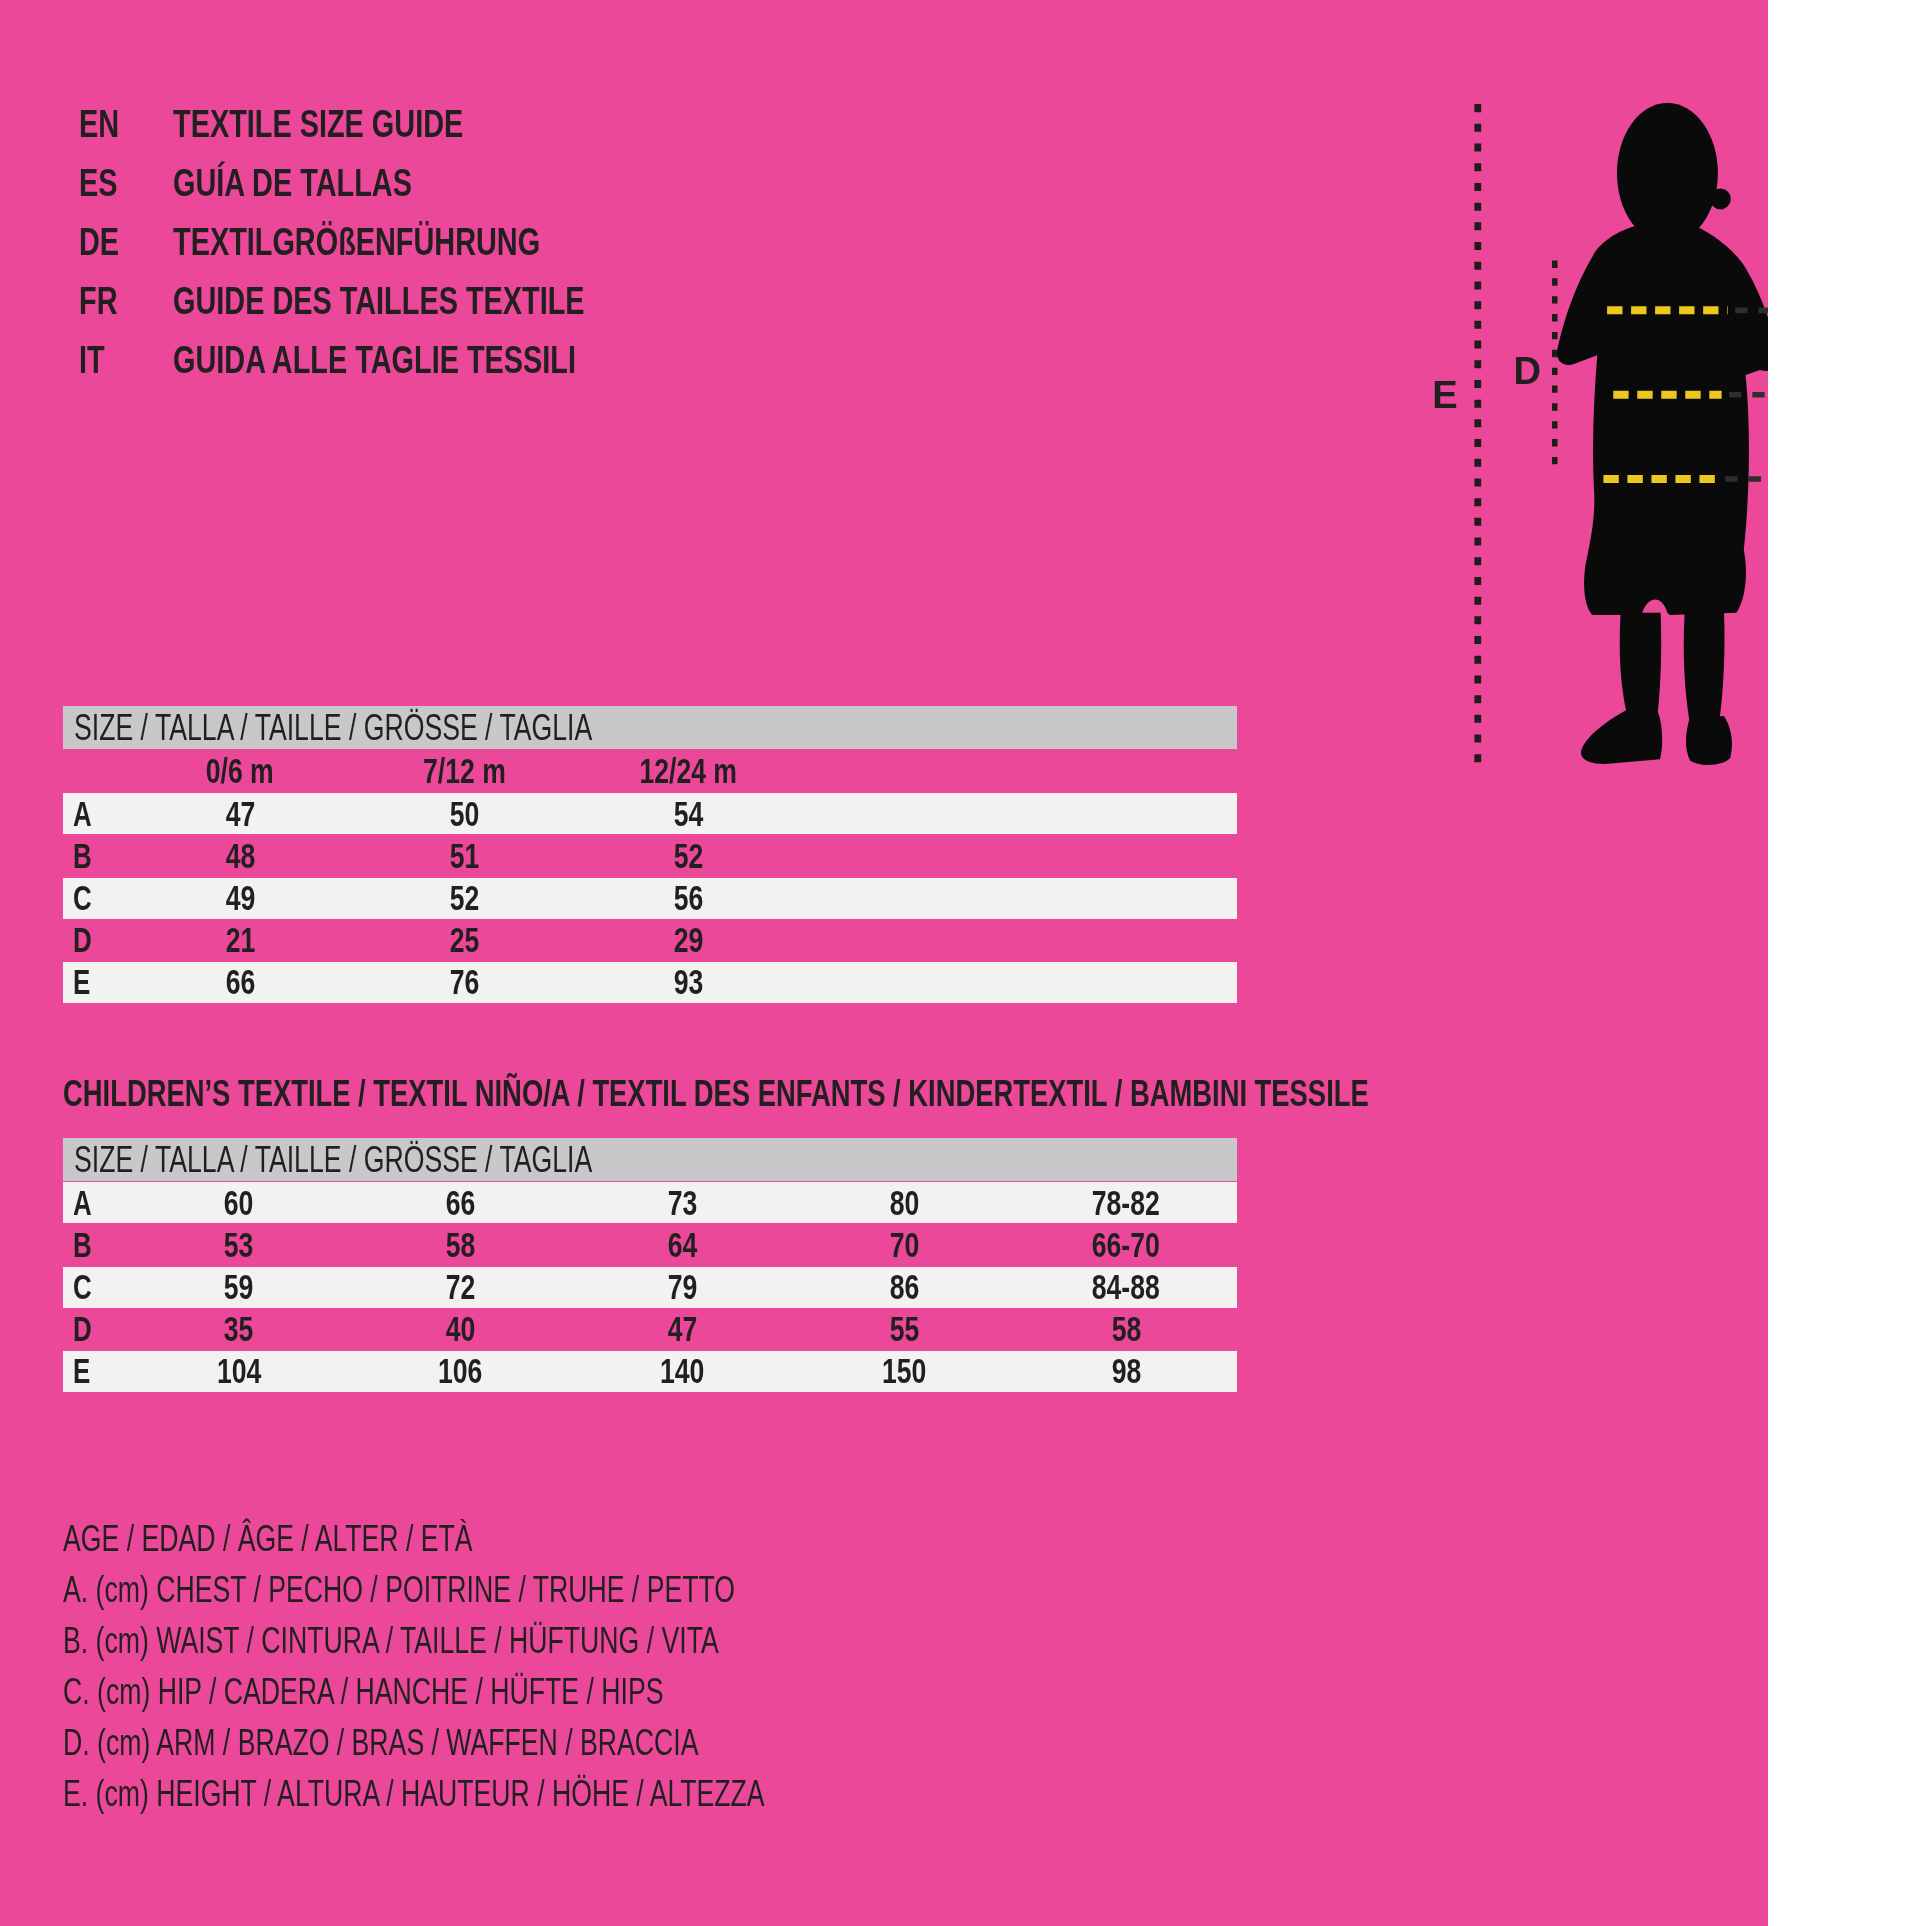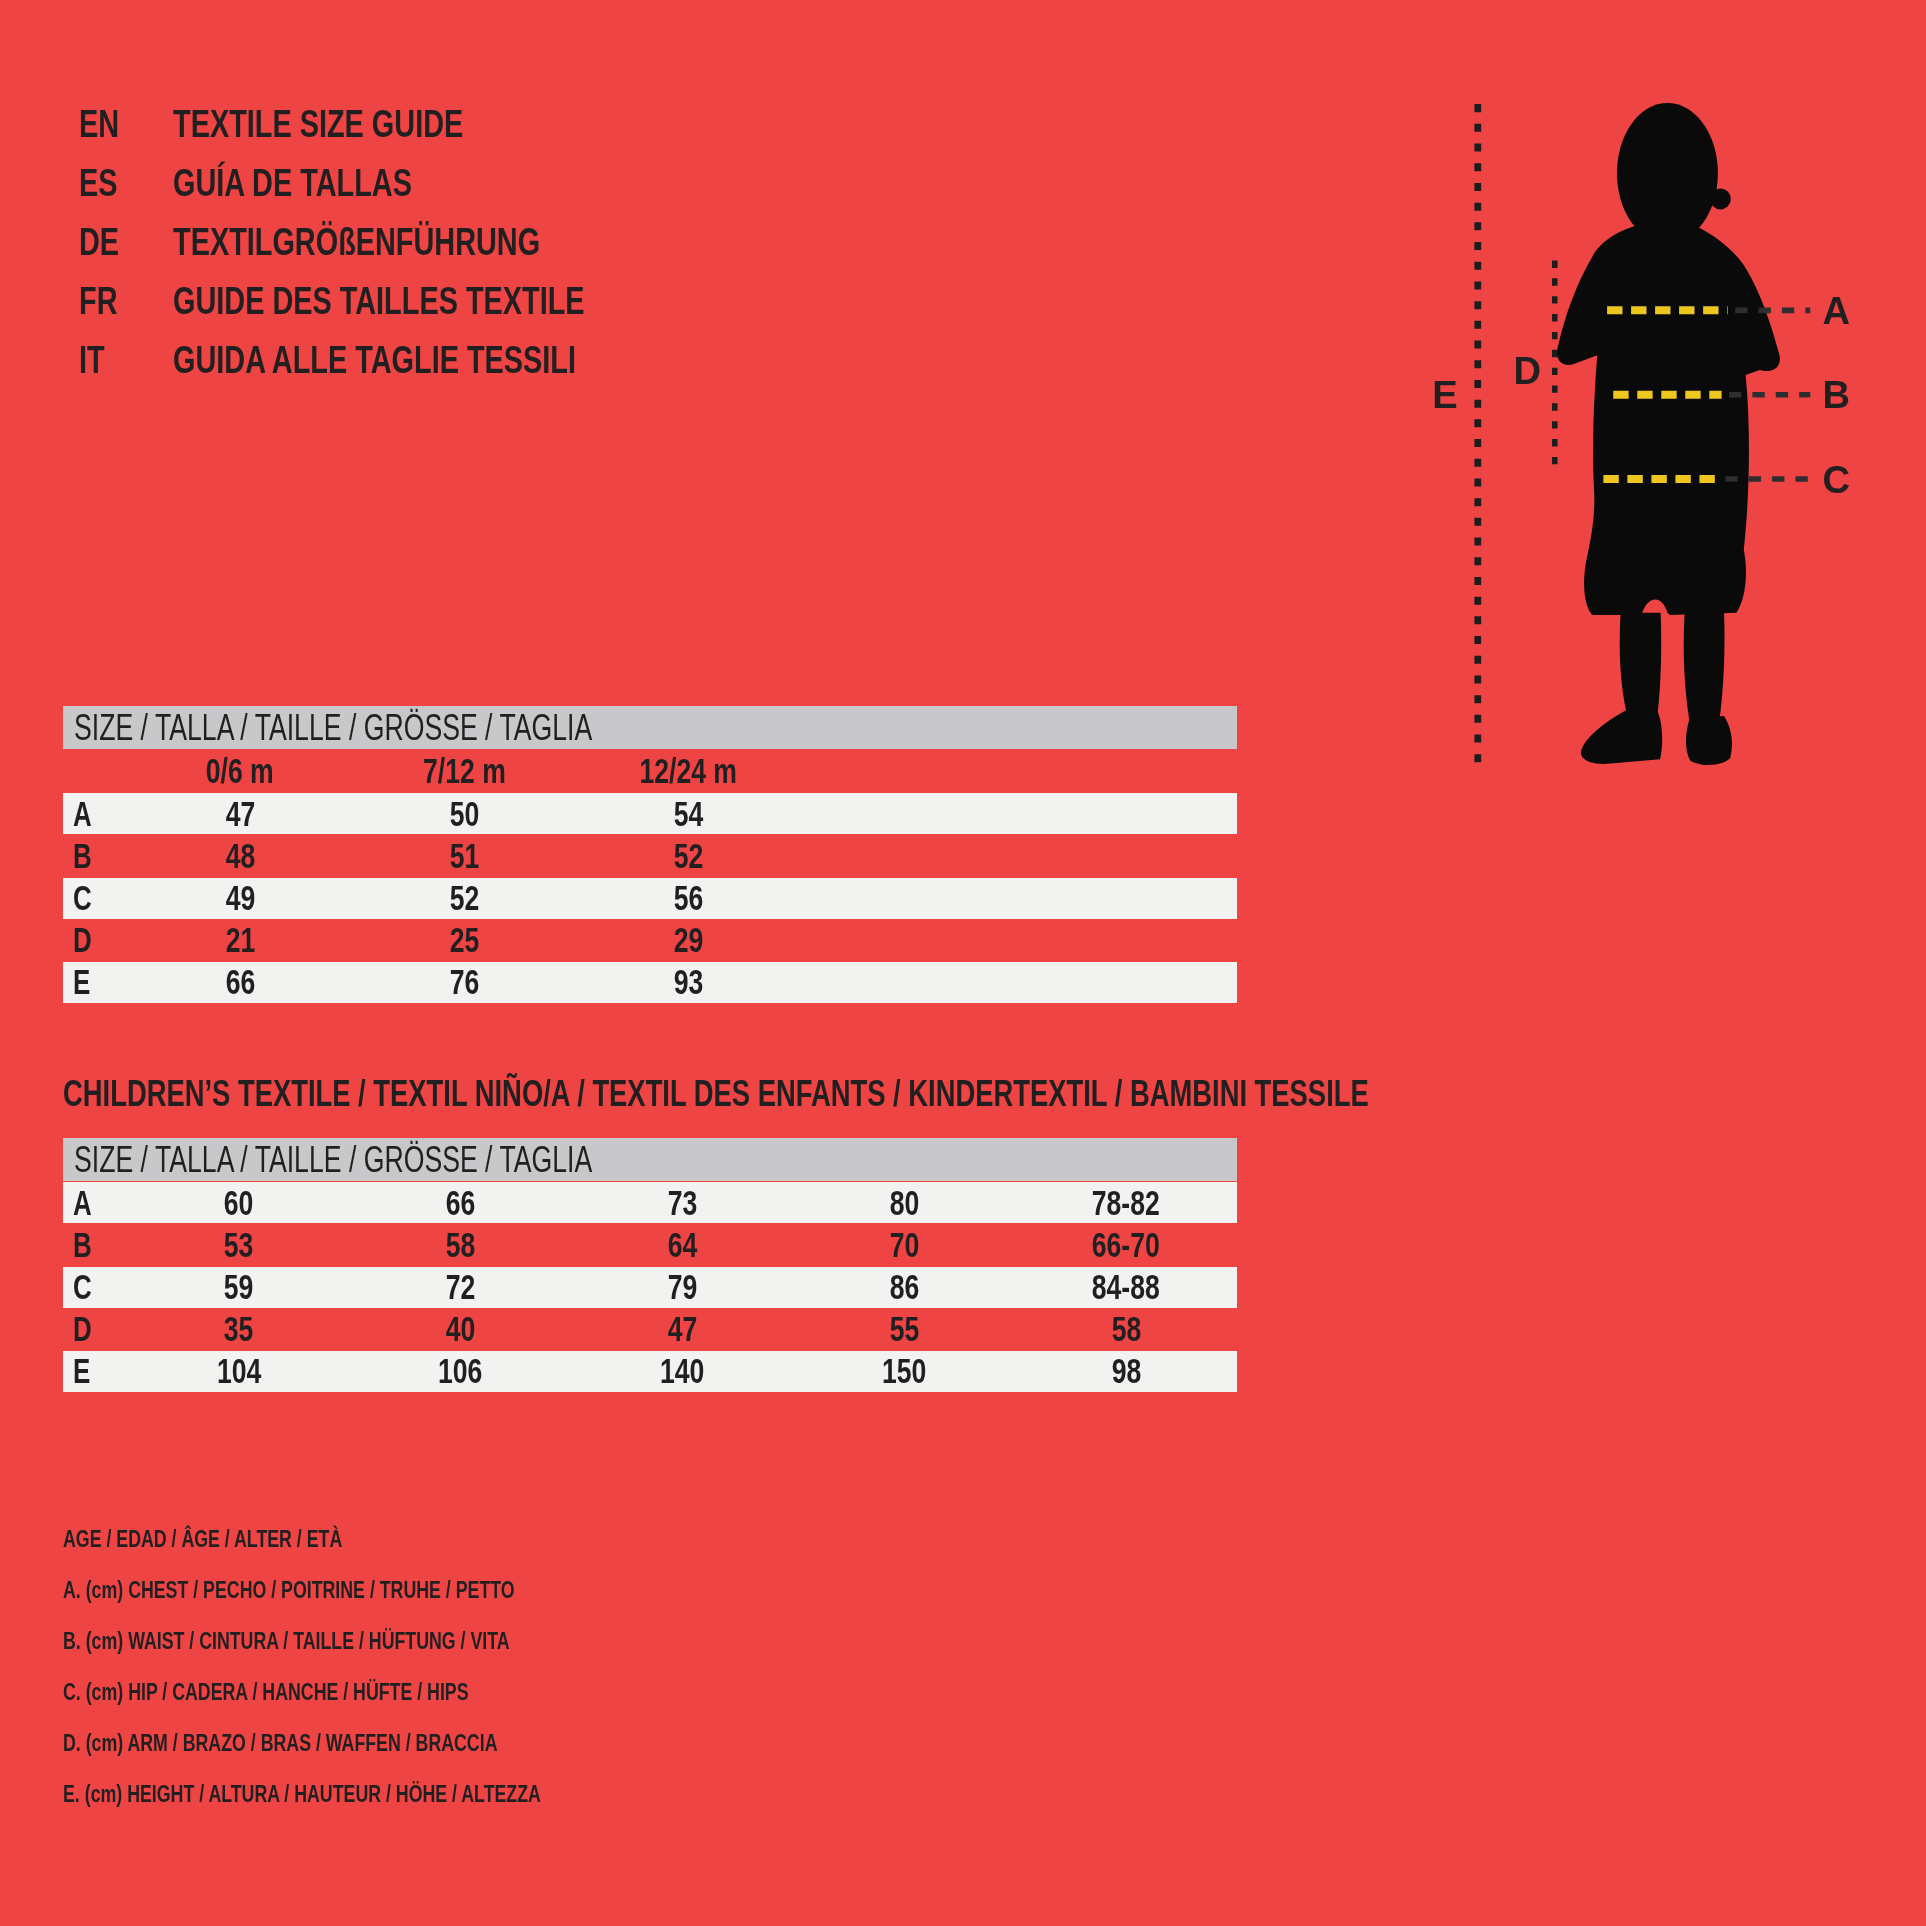--- a/index.html
+++ b/index.html
@@ -1,20 +1,20 @@
 <!DOCTYPE html>
 <html style="font-size:10px"><head>
 <meta charset="utf-8">
 <style>
   html, body { margin: 0; padding: 0; background: #ffffff; }
   .canvas {
     position: relative;
-    width: 1926px;
+    width: 1768px;
     height: 1926px;
-    background: #ef4444;
+    background: #ec4899;
     font-family: "Liberation Sans", sans-serif;
     color: #221f20;
     overflow: hidden;
   }
   
   .cnd  { display: inline-block; transform: scaleX(0.74); transform-origin: 0 50%; white-space: nowrap; }
   .cndc { display: inline-block; transform: scaleX(0.76); transform-origin: 50% 50%; white-space: nowrap; }
 
   
   .lang-header { position: absolute; left: 79px; top: 94px; }
@@ -39,21 +39,21 @@
   .trow { display: flex; align-items: center; height: 43px; }
   .trow.data { height: 41px; margin-top: 1.2px; }
   .cell { font-size: 35px; font-weight: 700; }
   .label-cell { width: 65px; padding-left: 10px; box-sizing: border-box; text-align: left; }
   .val-cell { text-align: center; }
   .table-babies .val-cell { width: 224px; }
   .table-children .val-cell { width: 222px; }
 
   
   .legend { position: absolute; left: 63px; top: 1513px; }
-  .legend-line { height: 51px; display: flex; align-items: center; font-size: 24px; font-weight: 700; }
+  .legend-line { height: 51px; display: flex; align-items: center; font-size: 36px; font-weight: 400; }
 
   
   .figure-wrap { position: absolute; left: 1415px; top: 68px; width: 511px; height: 715px; }
   .figure-wrap svg { width: 100%; height: 100%; display: block; }
   .fig-label { font-family: "Liberation Sans", sans-serif; font-size: 62px; font-weight: 700; }
 </style>
 </head>
 <body>
 
 <div class="canvas">

